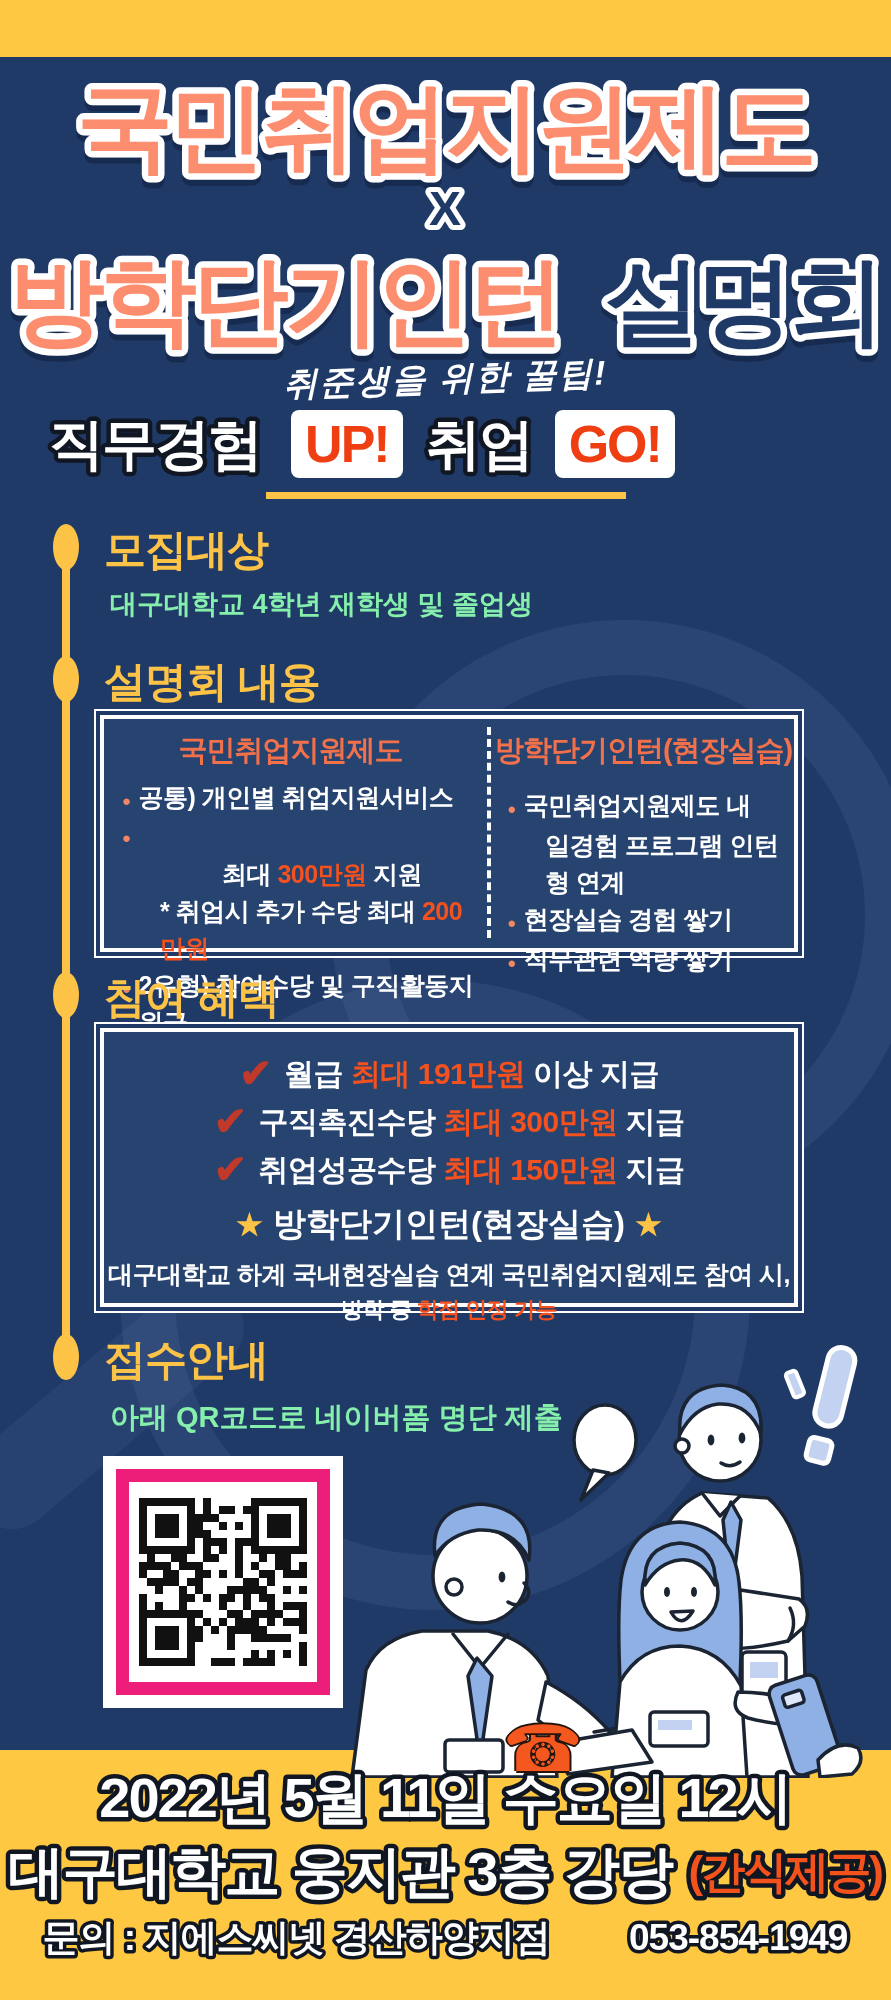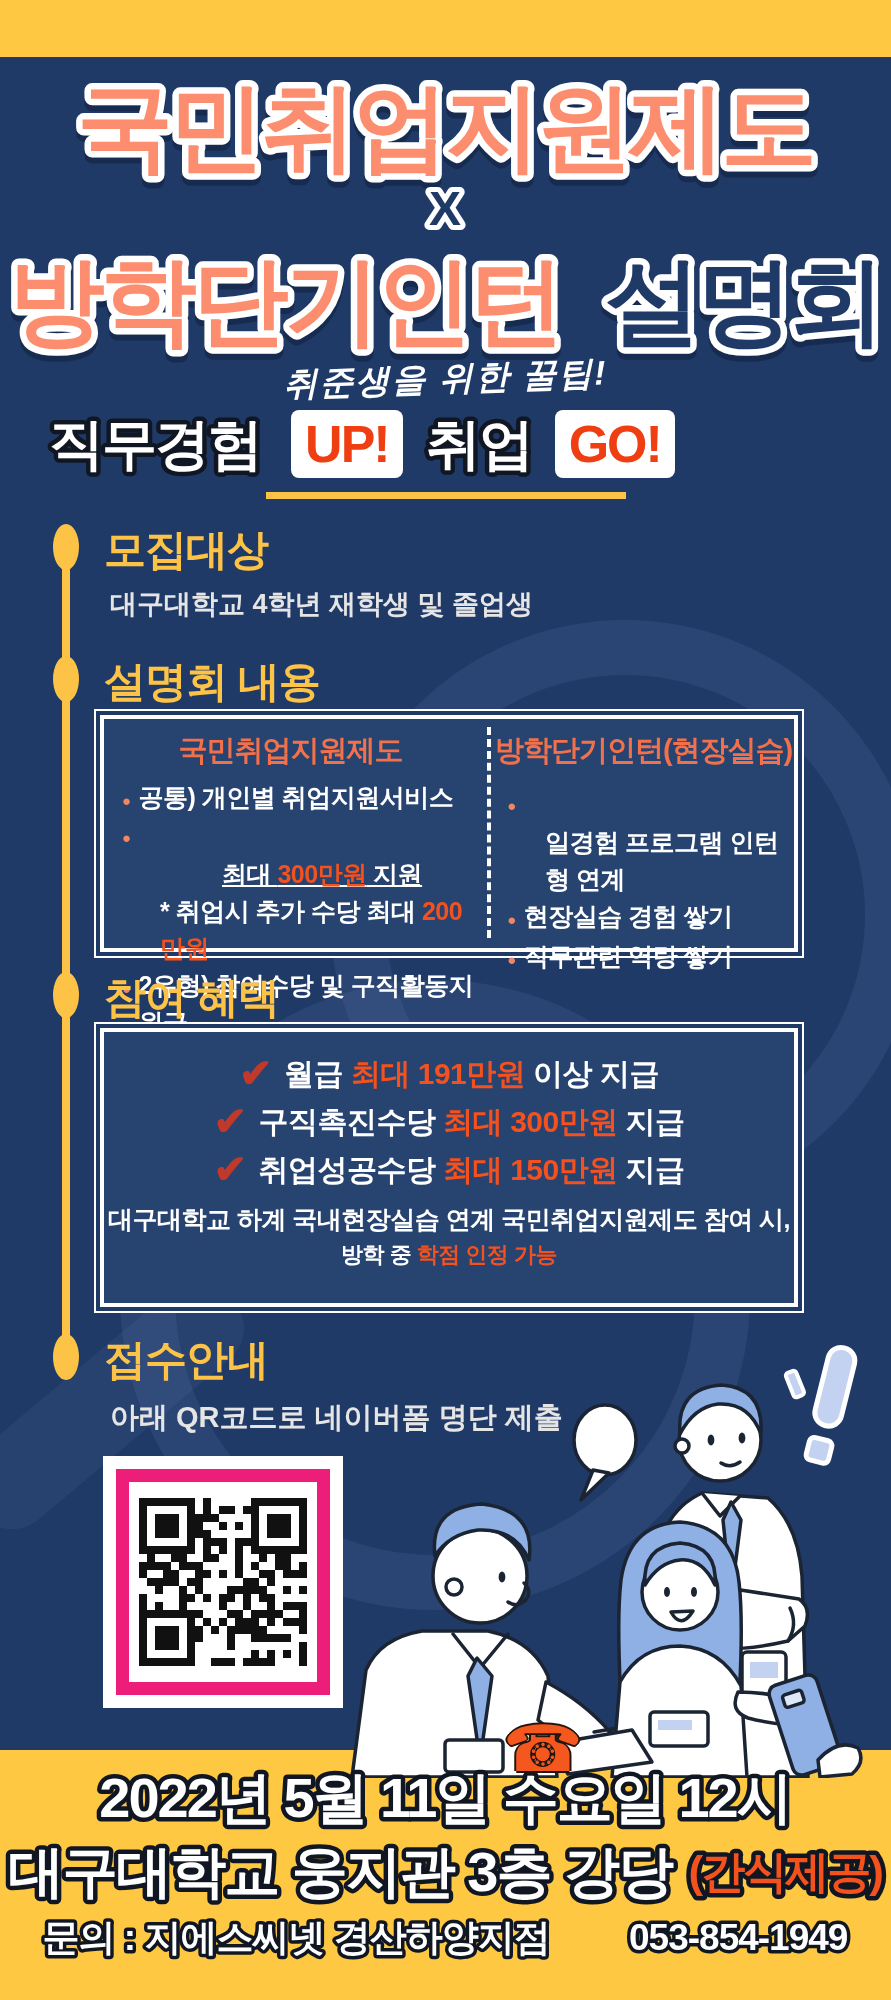--- a/index.html
+++ b/index.html
@@ -23,38 +23,38 @@
   .slogan{left:0;top:408px;width:706px;display:flex;justify-content:center;align-items:center;
     gap:12px;z-index:3;}
   .word-box{background:#fff;border-radius:8px;padding:2px 14px;font-weight:900;font-size:52px;
     color:#ef3e12;letter-spacing:-2px;line-height:64px;}
   .underline{left:266px;top:492px;width:360px;height:7px;background:#fdc347;z-index:3;}
   
   .tl-line{left:62px;top:545px;width:8px;height:812px;background:#fdc347;z-index:1;}
   .tl-dot{left:53px;width:26px;height:46px;background:#fdc347;border-radius:50%;z-index:2;}
   
   .sec-h{left:104px;color:#fdc347;font-size:42px;font-weight:800;letter-spacing:-1px;z-index:3;}
-  .sec-body{left:110px;color:#e5e5e5;font-size:27px;font-weight:700;z-index:3;}
+  .sec-body{left:110px;color:#86efac;font-size:27px;font-weight:700;z-index:3;}
   
   .info-box{left:100px;width:698px;background:#27436f;border:4px solid #fff;
     box-shadow:0 0 0 4px #203a68,0 0 0 6px #fff;z-index:3;box-sizing:border-box;}
   .box1{top:715px;height:237px;}
   .box2{top:1028px;height:279px;}
   .col-head{font-size:29px;font-weight:800;color:#f2714b;text-align:center;letter-spacing:-1px;
     padding-top:12px;}
   .cols{position:relative;display:flex;height:100%;}
   .col-l{width:382px;}
   .col-r{width:308px;}
   .divider{position:absolute;left:383px;top:8px;bottom:10px;border-left:4px dashed #fff;z-index:1;}
   .list{padding:8px 0 0 18px;}
   .col-r .list{padding-top:16px;padding-left:14px;}
   .li{display:flex;align-items:baseline;color:#fff;font-size:25px;font-weight:700;
     line-height:37px;letter-spacing:-0.5px;}
   .li .dot{color:#f08663;font-size:15px;margin-right:8px;flex:0 0 auto;}
-  .li.ind1{padding-left:100px;text-decoration:underline;}
+  .li.ind1{padding-left:100px;}
   .li.ind2{padding-left:38px;}
   .yellow{color:#ffc93f;}
   .red{color:#f4511e;}
   
   .checks{padding-top:16px;}
   .check-row{display:flex;justify-content:center;align-items:baseline;color:#fff;
     font-size:30px;font-weight:700;line-height:44px;letter-spacing:-0.5px;}
   .check-row .check{color:#c0392b;font-size:40px;font-weight:900;margin-right:12px;
     transform:translateY(3px);}
   .star-line{margin-top:10px;text-align:center;color:#fff;font-size:33px;font-weight:800;}
@@ -151,20 +151,21 @@
               <span class="dot">●</span>
               <span class="tx"><span>2유형) 참여수당 및 구직활동지원금</span></span>
             </div>
           </div>
       </div>
       <div class="col-r" style="padding-left:16px;">
         <div class="col-head">방학단기인턴(현장실습)</div>
         <div class="list">
             <div class="li">
               <span class="dot">●</span>
+              <span class="tx"><span>국민취업지원제도 내</span></span>
             </div>
             <div class="li ind2">
               <span class="tx"><span>일경험 프로그램 인턴형 연계</span></span>
             </div>
             <div class="li">
               <span class="dot">●</span>
               <span class="tx"><span>현장실습 경험 쌓기</span></span>
             </div>
             <div class="li">
               <span class="dot">●</span>
@@ -184,20 +185,23 @@
         </div>
         <div class="check-row">
           <span class="check">✔</span>
           <span><span>구직촉진수당 </span><span class="red">최대 300만원</span><span> 지급</span></span>
         </div>
         <div class="check-row">
           <span class="check">✔</span>
           <span><span>취업성공수당 </span><span class="red">최대 150만원</span><span> 지급</span></span>
         </div>
       </div>
+    <div class="star-line">
+      <span class="star">★</span><span>방학단기인턴(현장실습)</span><span class="star">★</span>
+    </div>
     <div class="note">대구대학교 하계 국내현장실습 연계 국민취업지원제도 참여 시,</div>
     <div class="note note2">
       <span>방학 중 </span><span class="red">학점 인정 가능</span>
     </div>
   </div>
 
   <div class="abs sec-h" style="top:1332px;">접수안내</div>
   <div class="abs sec-body" style="top:1398px;font-size:29px;">아래 QR코드로 네이버폼 명단 제출</div>
 
   <div class="abs qr-wrap">

